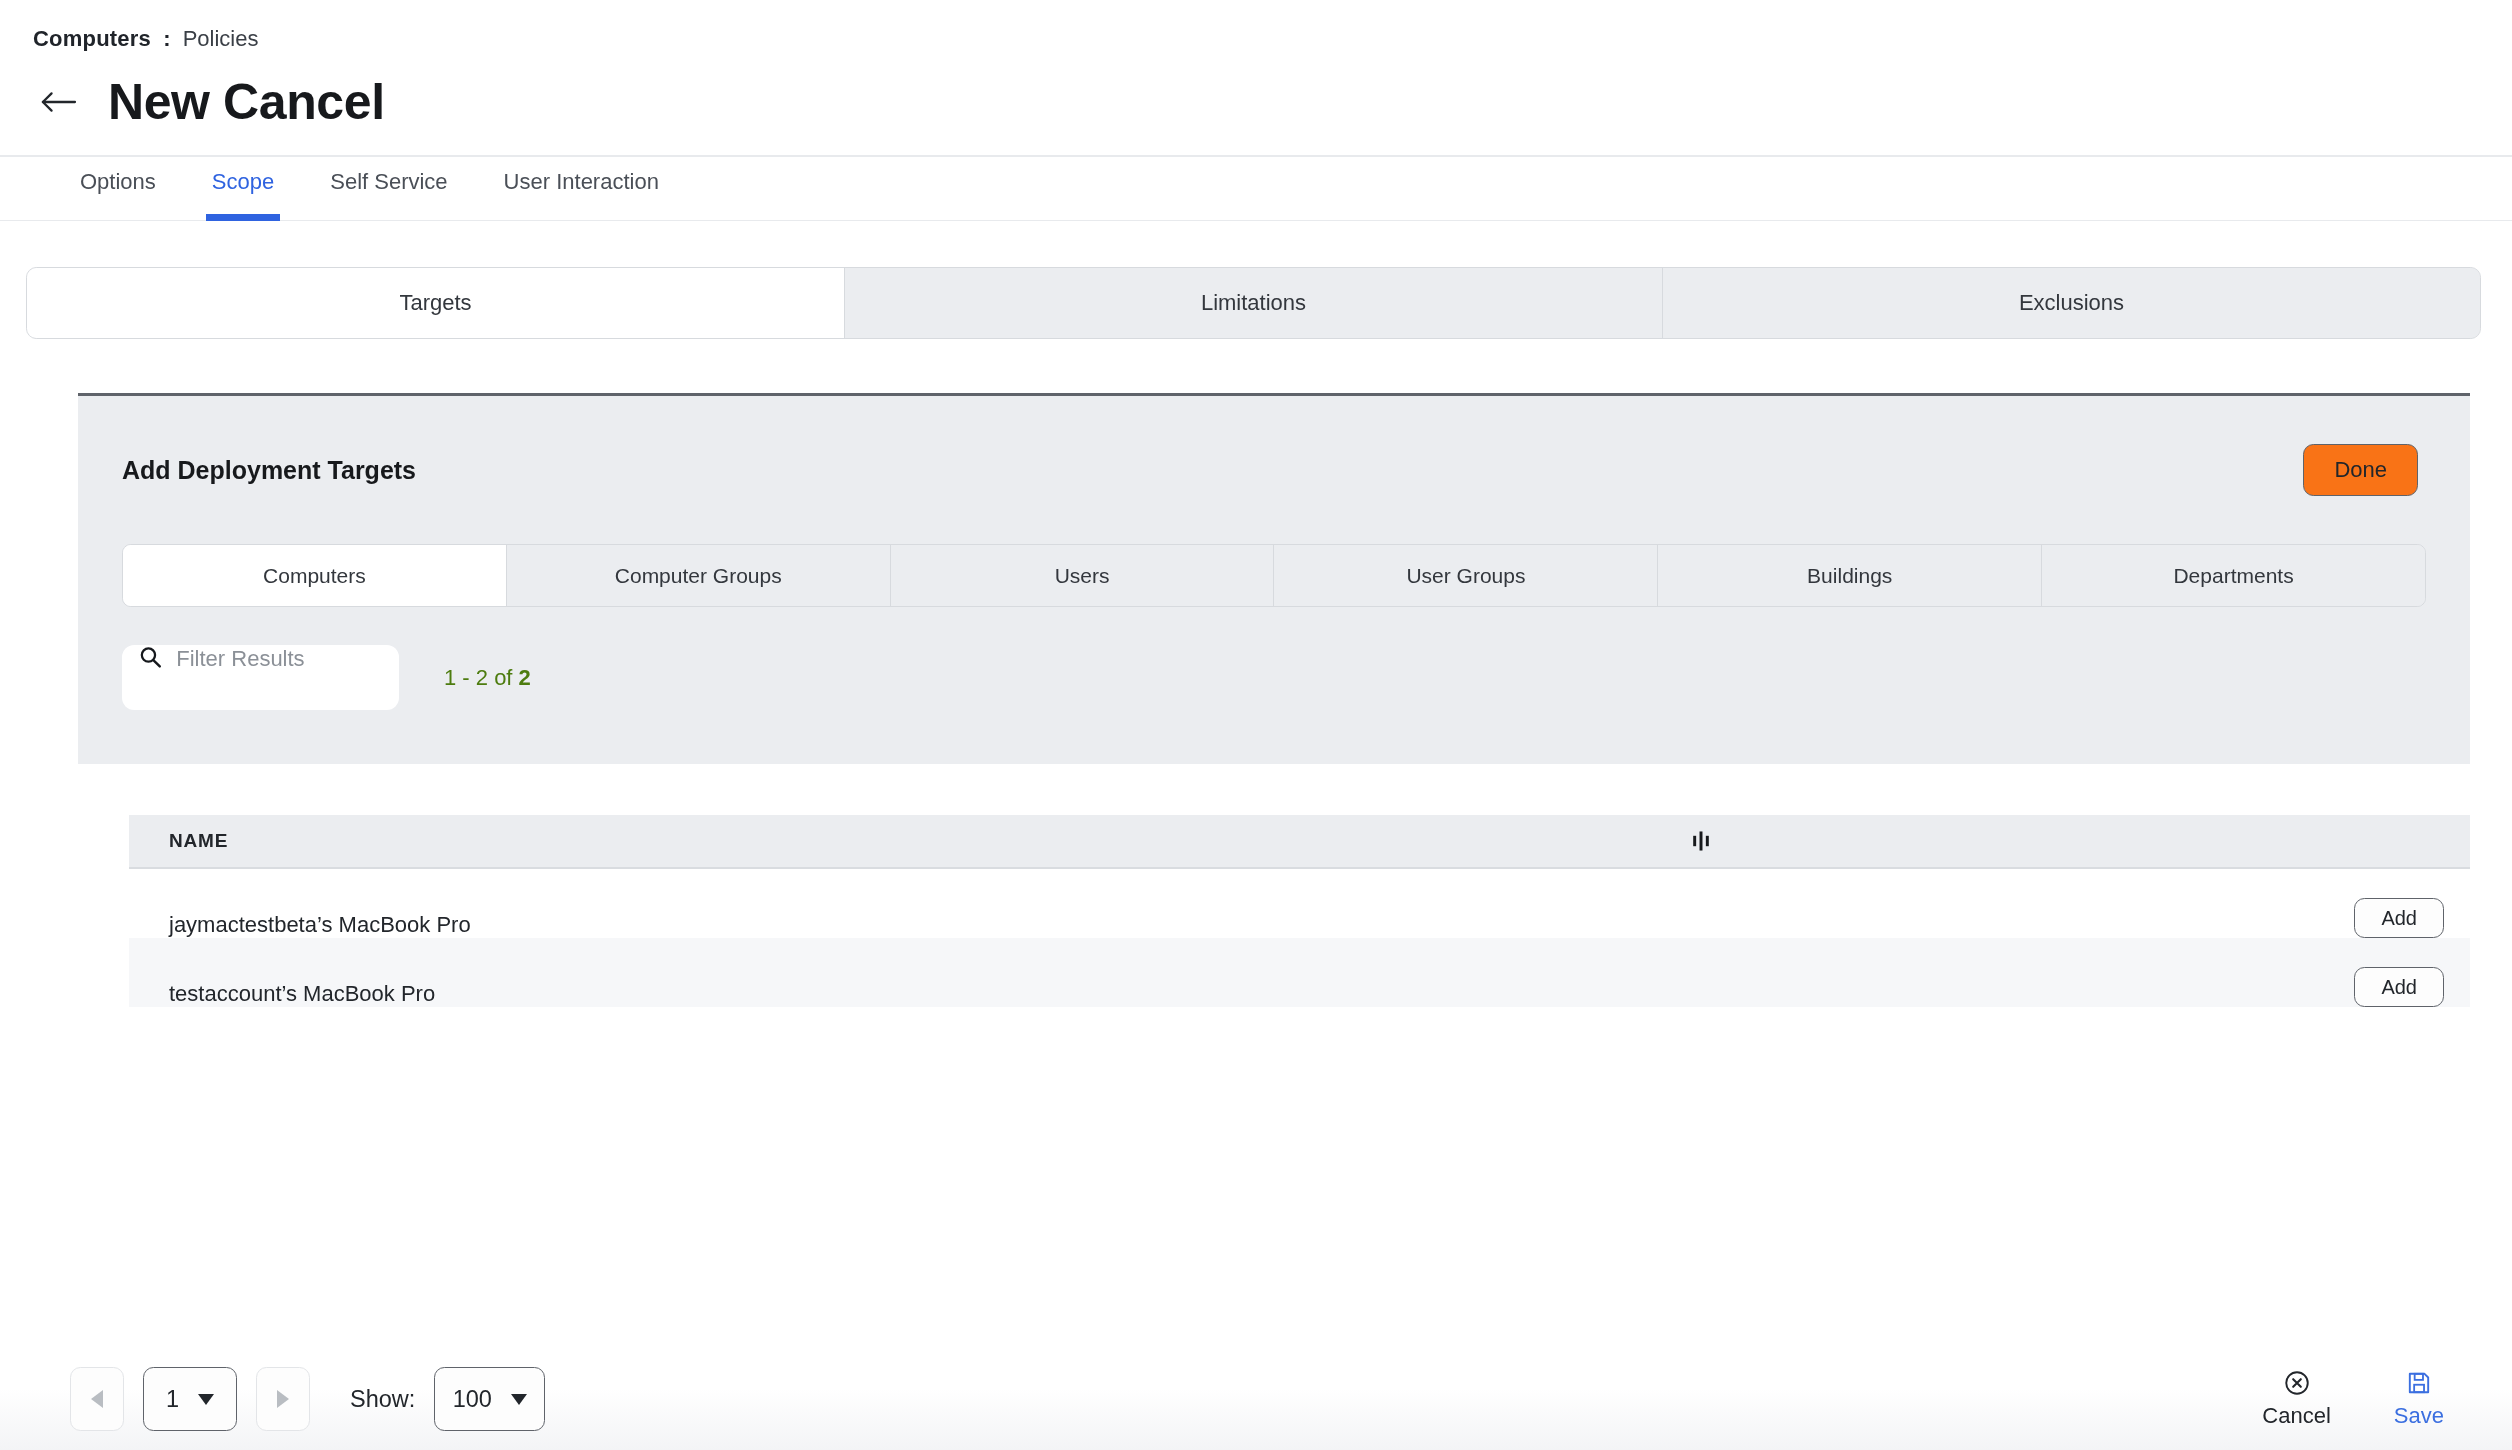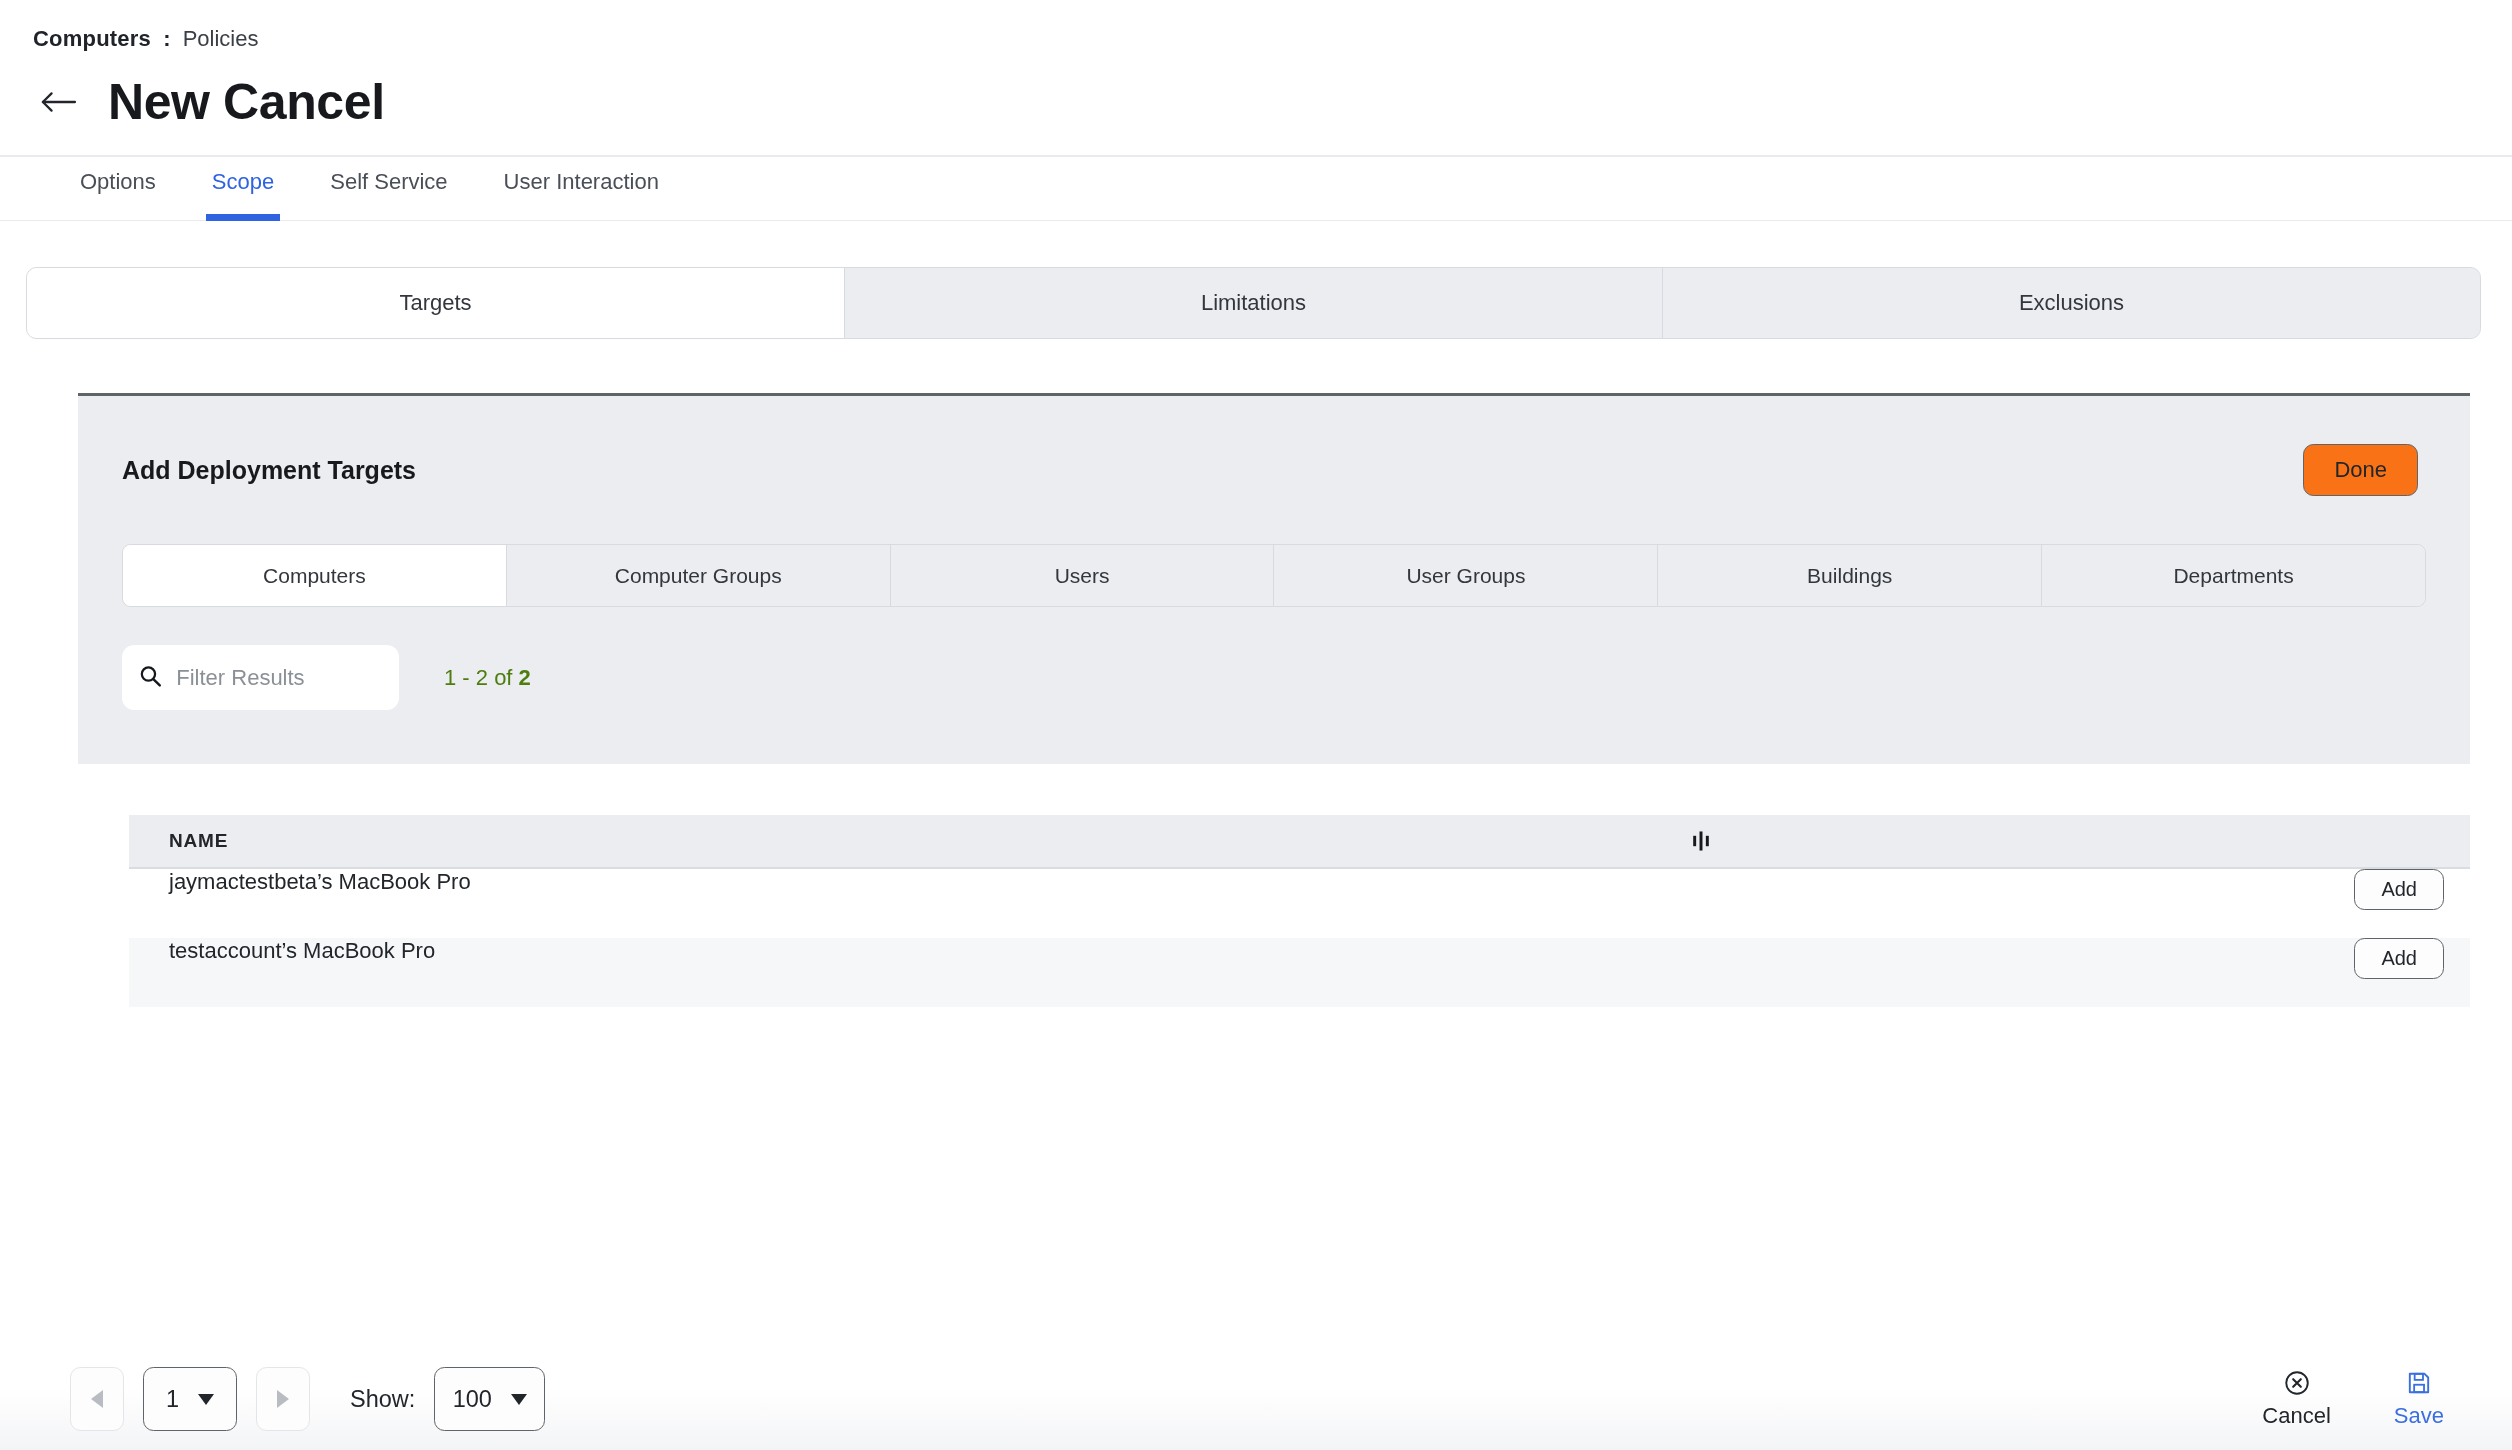--- a/index.html
+++ b/index.html
@@ -157,21 +157,21 @@
     align-items: center;
     gap: 45px;
     padding: 38px 44px 54px 44px;
   }
   .search-box {
     width: 277px;
     height: 65px;
     background: #ffffff;
     border-radius: 12.2px;
     display: flex;
-    align-items: center;
+    align-items: flex-start;
     gap: 12.2px;
     padding: 0 15.7px;
   }
   .search-box input {
     border: none;
     outline: none;
     background: transparent;
     font-size: 22px;
     font-family: "Liberation Sans", sans-serif;
     color: #2a2e34;
@@ -202,21 +202,21 @@
     position: absolute;
     left: 1559px;
     top: 50%;
     transform: translateY(-50%);
     display: flex;
     align-items: center;
     cursor: col-resize;
   }
   .t-row {
     display: flex;
-    align-items: flex-start;
+    align-items: flex-end;
     justify-content: space-between;
     height: 69px;
     padding: 0 26px 0 40px;
     background: #ffffff;
   }
   .t-row.alt { background: #f6f7f9; }
   .t-row .cell-name { font-size: 22px; color: #22262b; }
   .btn-add {
     background: #fdfdfd;
     border: 1.7px solid #5f636a;

